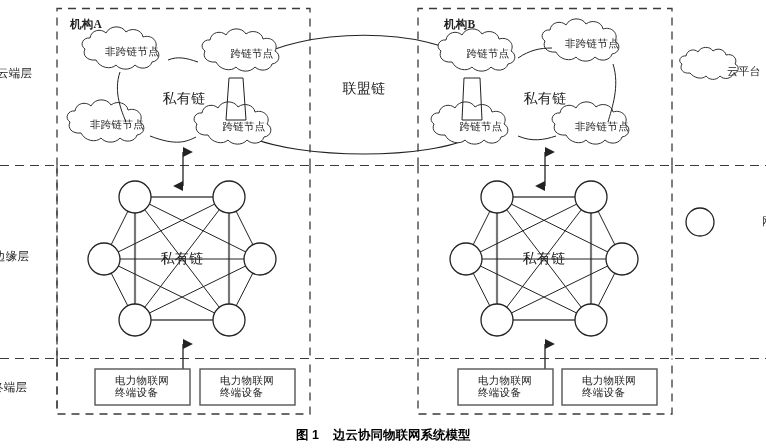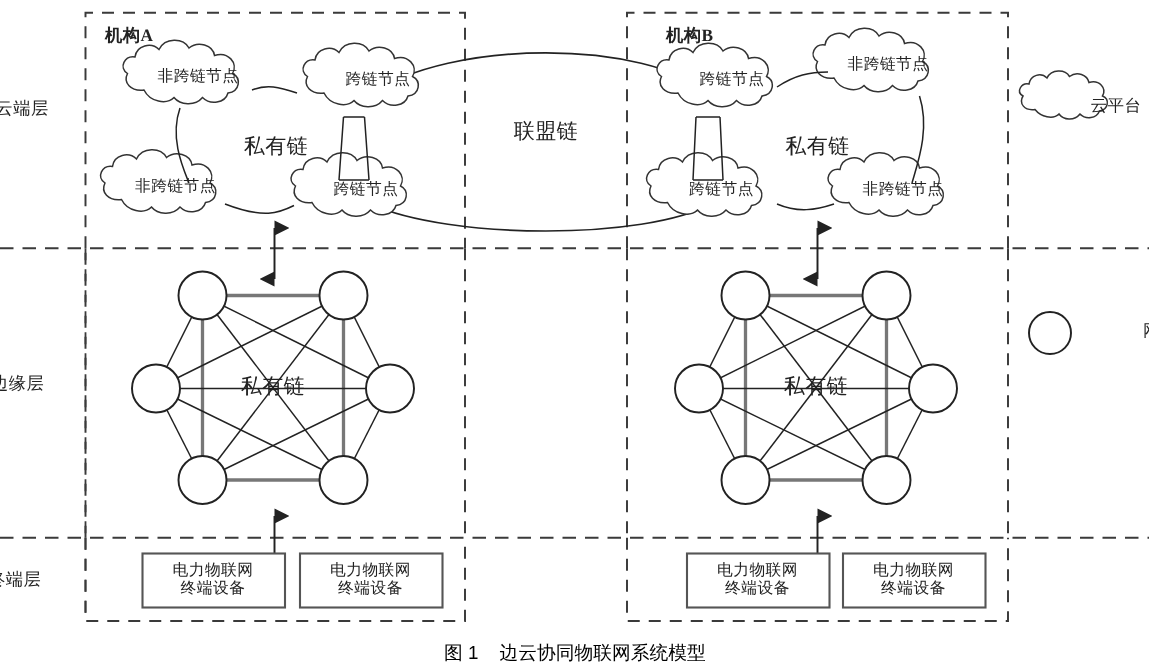--- a/index.html
+++ b/index.html
@@ -8,23 +8,23 @@
   #stage{position:absolute;left:0;top:0;width:766px;height:448px;}
   svg.layer{position:absolute;left:0;top:0;width:766px;height:448px;}
   .txt{position:absolute;white-space:nowrap;font-size:11px;line-height:1.12;
        color:#222;letter-spacing:.3px;}
   .txt.c{transform:translate(-50%,-50%);}
   .layer-label{font-size:11.5px;}
   .inst-label{font-size:11.5px;font-weight:bold;}
   .cloud-label{font-size:10.5px;}
   .chain-label{font-size:14px;}
   .legend-label{font-size:11px;}
-  .box-label{font-size:10.5px;text-align:center;transform:translate(-50%,-50%);}
+  .box-label{font-size:10.5px;text-align:left;transform:translate(-50%,-50%);}
   .caption{position:absolute;font-family:"Liberation Sans","DejaVu Sans",sans-serif;
-           font-weight:normal;font-size:12.5px;color:#000;white-space:pre;}
+           font-weight:bold;font-size:12.5px;color:#000;white-space:pre;}
 </style>
 </head>
 <body>
 
 <div id="stage">
 
   <svg class="layer" viewBox="0 0 766 448">
     <defs>
       <marker id="arrUp" markerWidth="9" markerHeight="9" refX="4.5" refY="7.6" orient="auto">
         <path d="M4.5 0 L8.3 7.6 L0.7 7.6 Z" fill="#222"></path>

